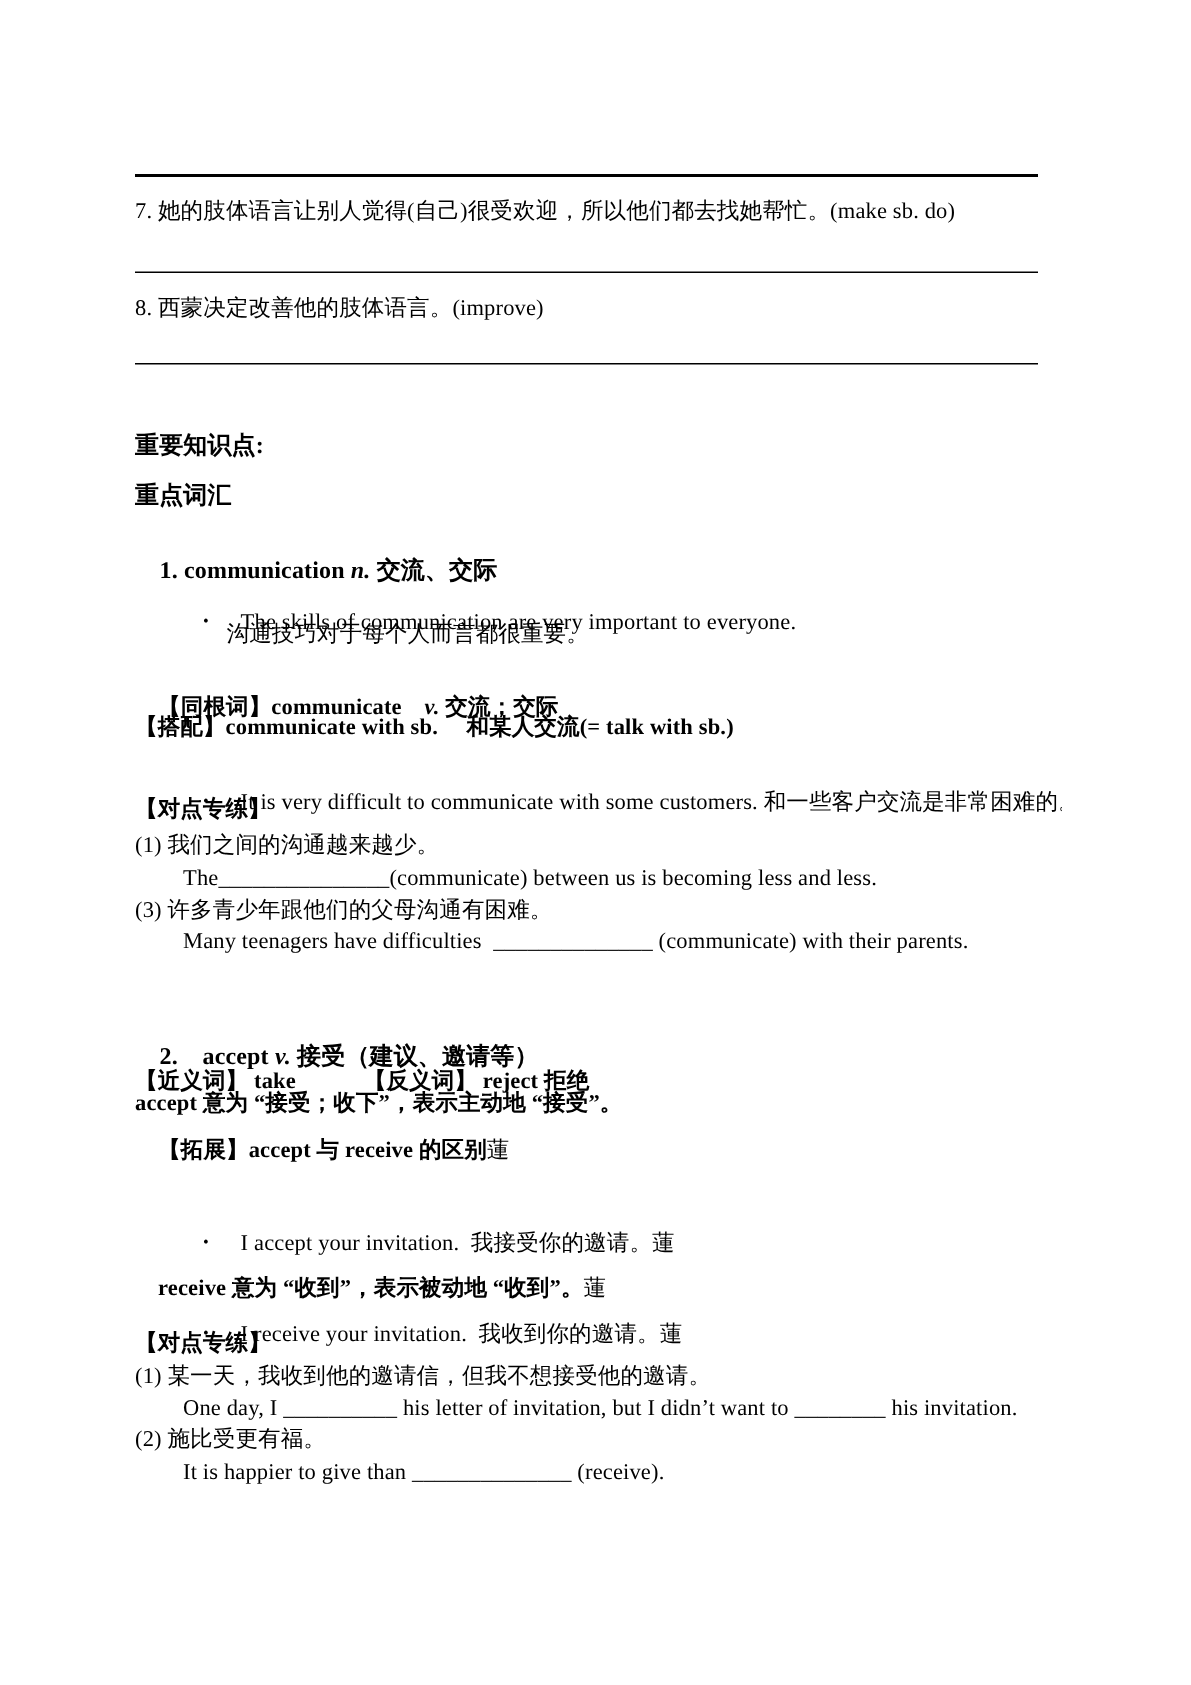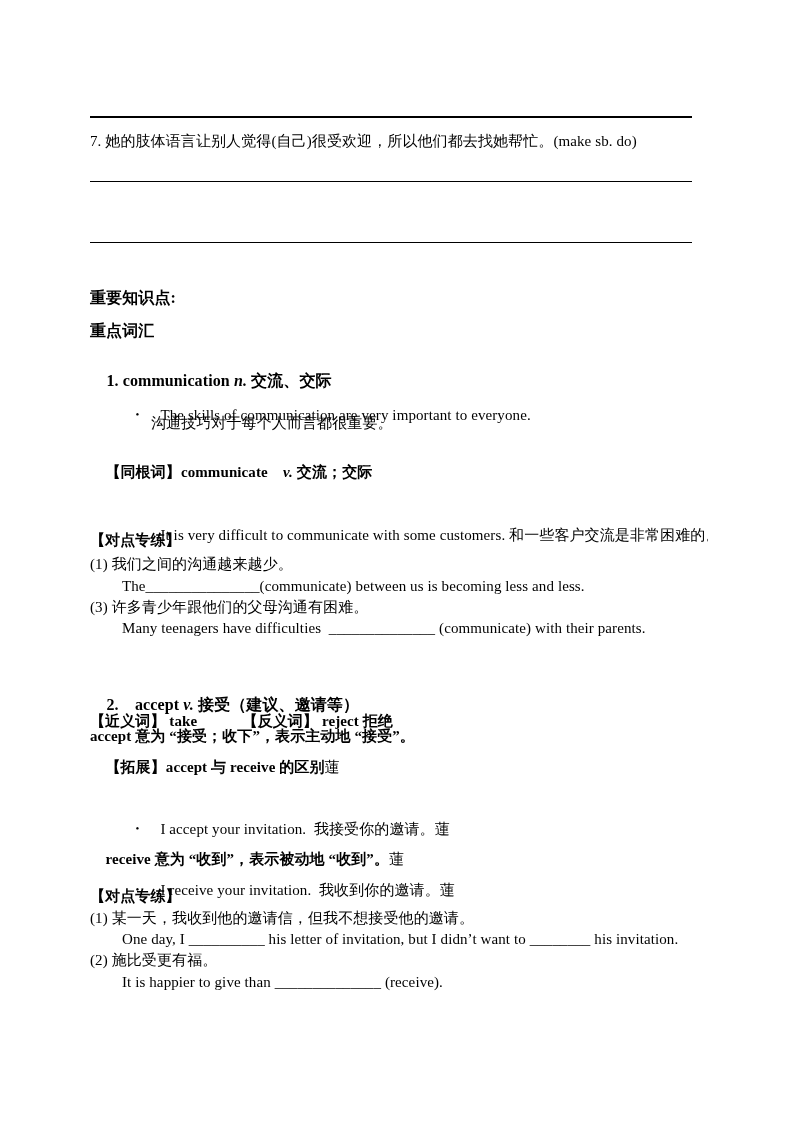--- a/index.html
+++ b/index.html
@@ -42,40 +42,42 @@
 <body>
 
 <div class="page">
 
   <div class="rule thick" style="top:116px"></div>
 
   <div class="ln" style="top:132px">7. 她的肢体语言让别人觉得(自己)很受欢迎，所以他们都去找她帮忙。(make sb. do)</div>
 
   <div class="rule" style="top:181px"></div>
 
+  <div class="ln" style="top:197px">8. 西蒙决定改善他的肢体语言。(improve)</div>
 
   <div class="rule" style="top:242px"></div>
 
   <div class="ln b h" style="top:288px">重要知识点:</div>
   <div class="ln b h" style="top:321px">重点词汇</div>
 
   <div class="ln b h" style="top:352px">
     <span>1. communication </span><span class="i">n.</span><span> 交流、交际</span>
   </div>
 
   <div class="ln" style="top:386px;left:120px">
     <span class="bullet">•</span><span>The skills of communication are very important to everyone.</span>
   </div>
 
   <div class="ln" style="top:414px;left:151px">沟通技巧对于每个人而言都很重要。</div>
 
   <div class="ln b" style="top:444px">
     <span>【同根词】communicate　</span><span class="i">v.</span><span> 交流；交际</span>
   </div>
 
+  <div class="ln b" style="top:476px">【搭配】communicate with sb.　 和某人交流(= talk with sb.)</div>
 
   <div class="ln" style="top:506px;left:120px">
     <span class="bullet">•</span><span>It is very difficult to communicate with some customers. 和一些客户交流是非常困难的。</span>
   </div>
 
   <div class="ln b" style="top:531px">【对点专练】</div>
 
   <div class="ln" style="top:555px">(1) 我们之间的沟通越来越少。</div>
   <div class="ln" style="top:577px;left:122px">The_______________(communicate) between us is becoming less and less.</div>
   <div class="ln" style="top:598px">(3) 许多青少年跟他们的父母沟通有困难。</div>

